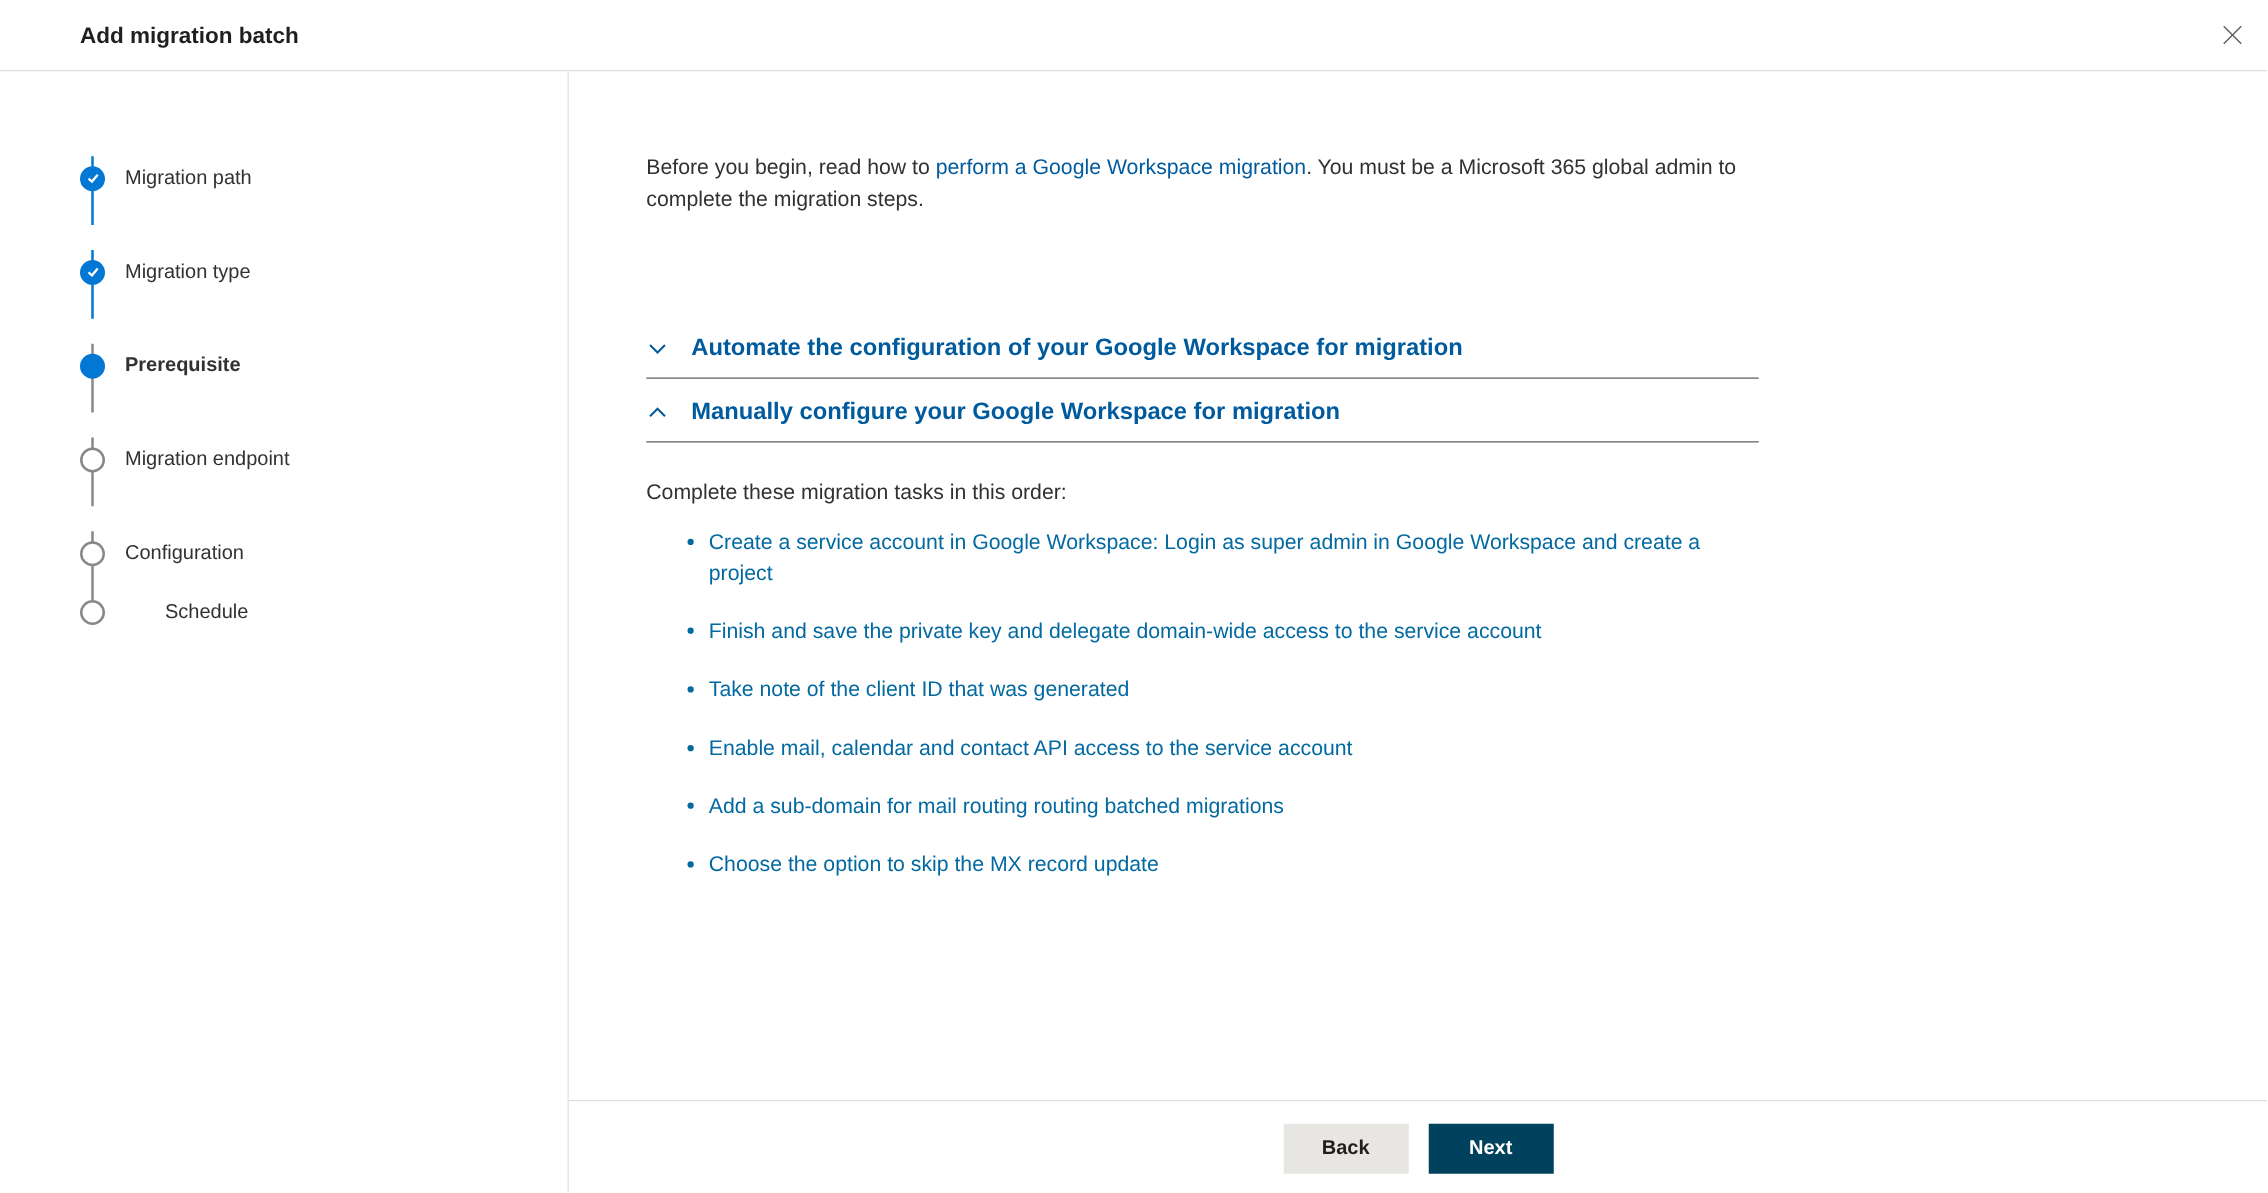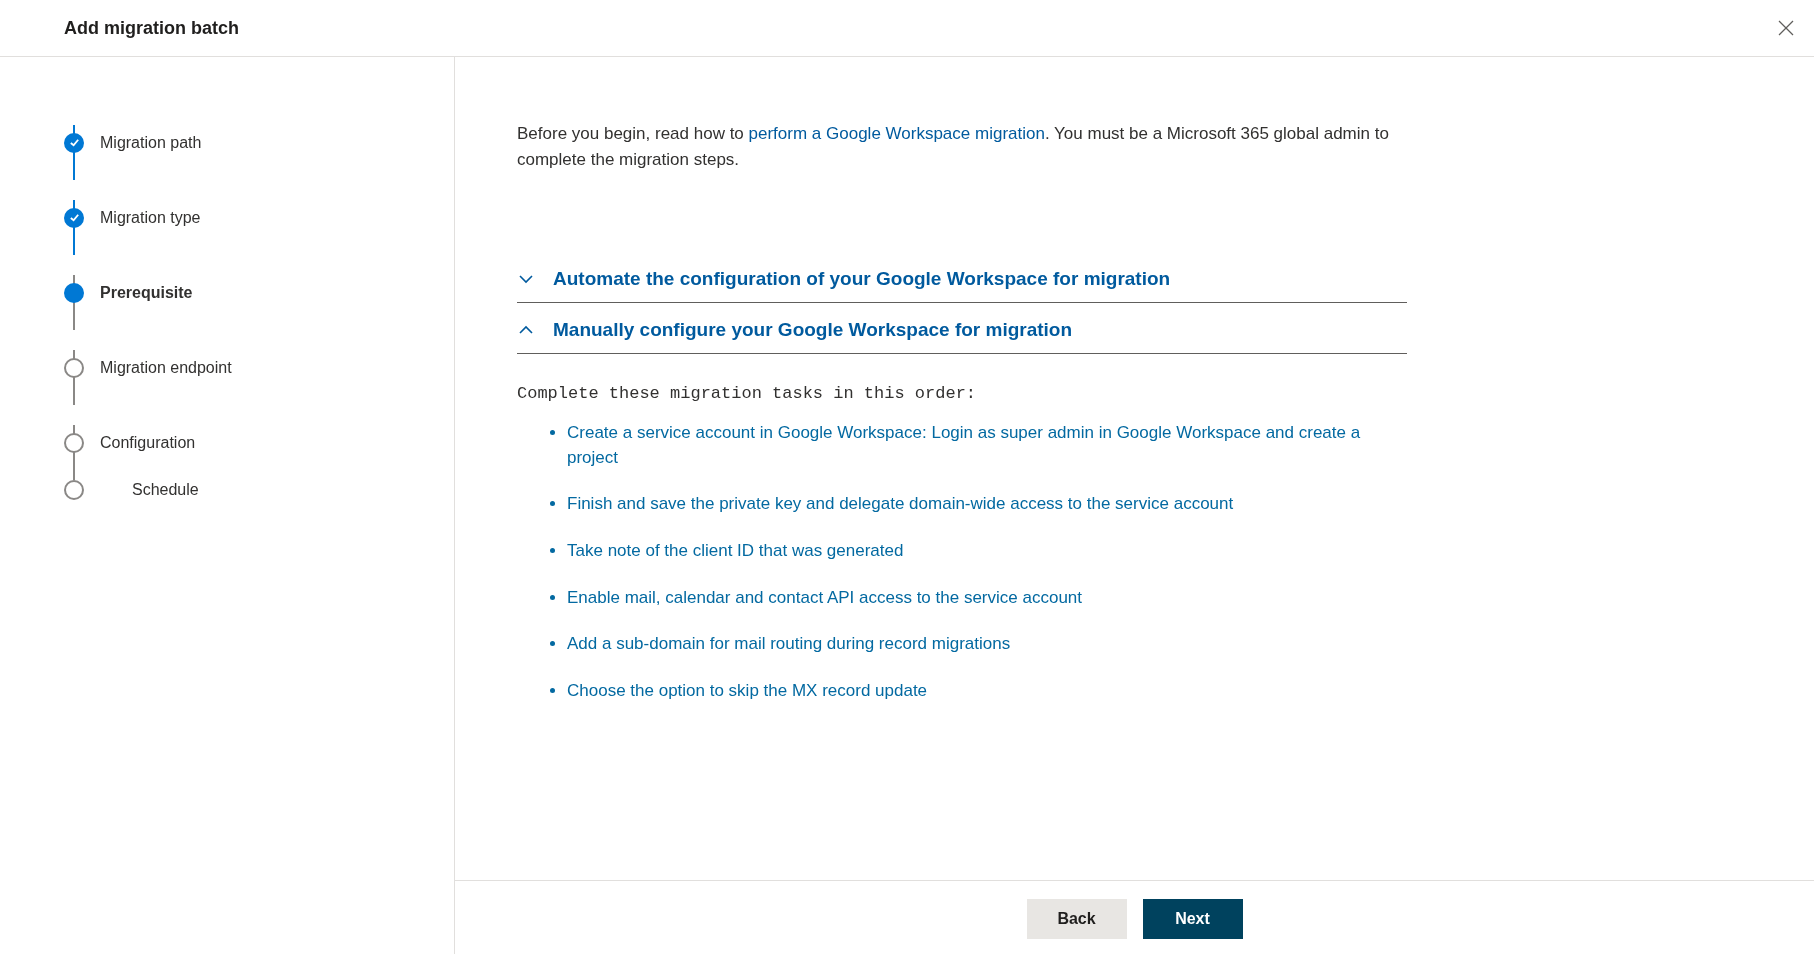--- a/index.html
+++ b/index.html
@@ -149,21 +149,20 @@
       font-weight: 700;
       margin-left: 8px;
     }
     .acc-body {
       padding: 30px 0 0 0;
     }
     .acc-body-text {
       font-size: 17px;
       color: #323130;
       margin-bottom: 18px;
-      font-family: Liberation Mono, monospace;
     }
     .task-list {
       list-style: disc;
       padding-left: 50px;
     }
     .task-list li {
       font-size: 17px;
       line-height: 1.45;
       color: #0369a1;
       margin-bottom: 22px;
@@ -291,21 +290,21 @@
             </span>
             <span class="acc-title">Manually configure your Google Workspace for migration</span>
           </div>
           <div class="acc-body">
             <p class="acc-body-text">Complete these migration tasks in this order:</p>
             <ul class="task-list">
               <li>Create a service account in Google Workspace: Login as super admin in Google Workspace and create a project</li>
               <li>Finish and save the private key and delegate domain-wide access to the service account</li>
               <li>Take note of the client ID that was generated</li>
               <li>Enable mail, calendar and contact API access to the service account</li>
-              <li>Add a sub-domain for mail routing during record migrations</li>
+              <li>Add a sub-domain for mail routing routing batched migrations</li>
               <li>Choose the option to skip the MX record update</li>
             </ul>
           </div>
         </div>
 
       </div>
     </div>
 
     <div class="footer">
       <button class="btn btn-secondary">Back</button>

